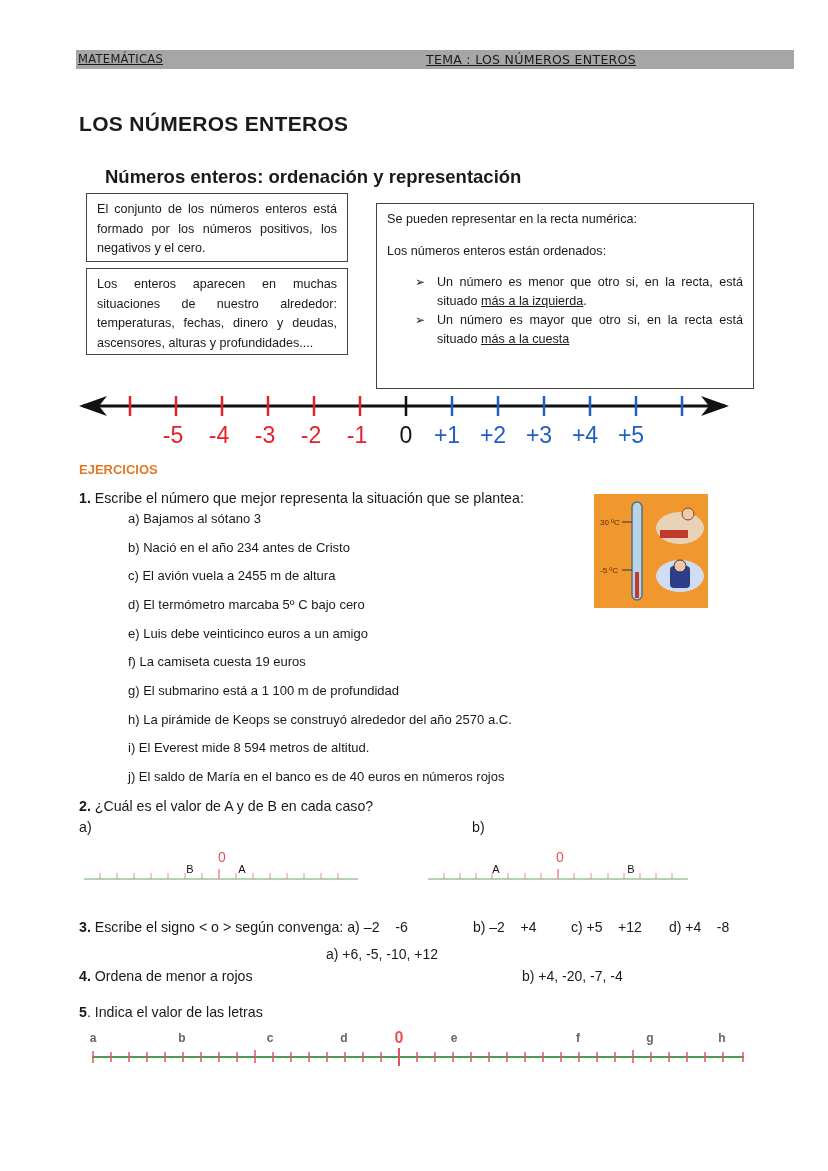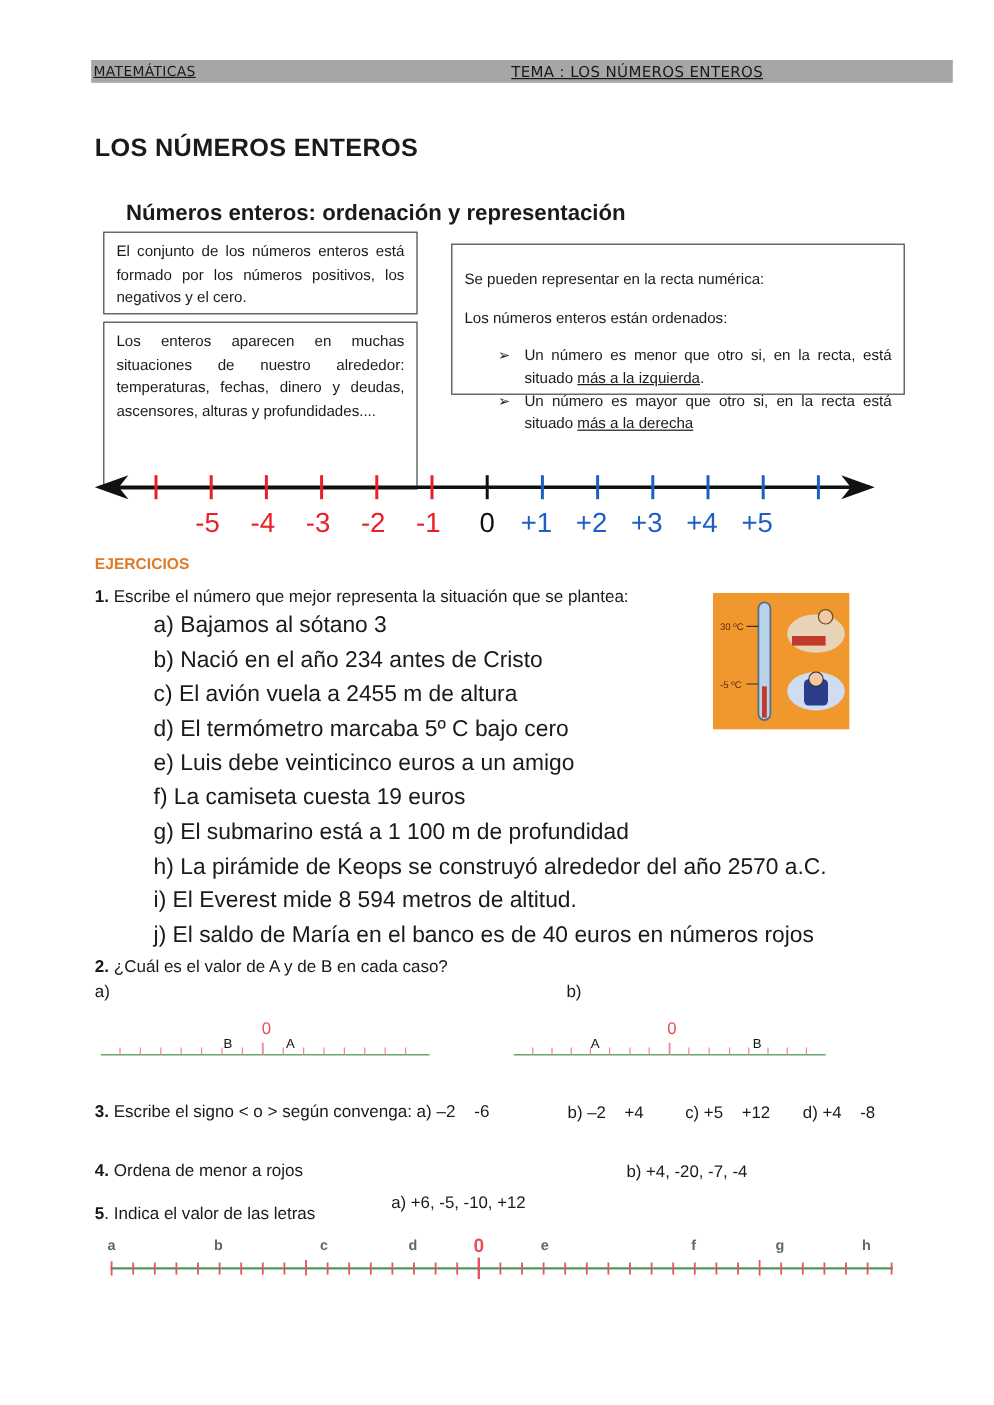--- a/index.html
+++ b/index.html
@@ -16,36 +16,36 @@
 
   .title { position: absolute; left: 79px; top: 112px; font-size: 21px; font-weight: bold; letter-spacing: 0.3px; }
   .subtitle { position: absolute; left: 105px; top: 166px; font-size: 18.5px; font-weight: bold; }
 
   .box {
     position: absolute; border: 1.5px solid #444; background: #fff;
     font-size: 12.6px; line-height: 19.5px; padding: 6px 10px; text-align: justify;
   }
   .box p { margin: 0; }
   .box1 { left: 86px; top: 193px; width: 262px; height: 69px; }
-  .box2 { left: 86px; top: 268px; width: 262px; height: 140px; }
-  .box3 { left: 376px; top: 203px; width: 378px; height: 126px; padding: 20px 10px; }
+  .box2 { left: 86px; top: 268px; width: 262px; height: 87px; }
+  .box3 { left: 376px; top: 203px; width: 378px; height: 186px; padding: 6px 10px; }
   .box3 .line { margin-bottom: 12px; }
   .box3 ul { list-style: none; margin-left: 24px; }
   .box3 li { position: relative; padding-left: 26px; line-height: 19px; }
   .box3 li .arrow { position: absolute; left: 4px; top: 0; font-size: 12px; }
   .u { text-decoration: underline; }
   .b { font-weight: normal; }
 
   .numline { position: absolute; left: 75px; top: 390px; width: 670px; height: 60px; }
 
   .section-label { position: absolute; left: 79px; top: 462px; font-size: 13px; font-weight: bold; color: #e07a26; }
 
   .q { position: absolute; left: 79px; font-size: 14.2px; }
   .q .num { font-weight: bold; }
-  .item { position: absolute; left: 128px; font-size: 19px; }
+  .item { position: absolute; left: 128px; font-size: 13px; }
 
   .thermo { position: absolute; left: 594px; top: 494px; width: 114px; height: 114px; }
 
   .small-line { position: absolute; }
 
   .q3part { position: absolute; font-size: 14px; top: 919px; }
 </style>
 </head>
 <body>
 
@@ -66,21 +66,21 @@
 <div class="box box3">
   <div class="line">Se pueden representar en la recta numérica:</div>
   <div class="line"><span>Los números enteros </span><span class="b">están ordenados</span><span>:</span></div>
   <ul>
     <li>
       <span class="arrow">➢</span>
       <span>Un número es </span><span class="b">menor que otro</span><span> si, en la recta, está situado </span><span class="u">más a la izquierda</span><span>.</span>
     </li>
     <li>
       <span class="arrow">➢</span>
-      <span>Un número es </span><span class="b">mayor que otro</span><span> si, en la recta está situado </span><span class="u">más a la derecha</span>
+      <span>Un número es </span><span class="b">mayor que otro</span><span> si, en la recta está situado </span><span class="u">más a la cuesta</span>
     </li>
   </ul>
 </div>
 
 <svg class="numline" viewBox="0 0 670 60" width="670" height="60">
   <line x1="8" y1="16" x2="650" y2="16" stroke="#111" stroke-width="3"></line>
   <polygon points="4,16 32,6 24,16 32,26" fill="#111"></polygon>
   <polygon points="654,16 626,6 634,16 626,26" fill="#111"></polygon>
   <g stroke="#e8202a" stroke-width="2.5">
     <line x1="55" y1="6" x2="55" y2="26"></line>
@@ -207,21 +207,21 @@
   <span style="white-space:pre">Escribe el signo &lt; o &gt; según convenga: a) –2    -6</span>
 </div>
 <div class="q3part" style="left:473px; white-space:pre">b) –2    +4</div>
 <div class="q3part" style="left:571px; white-space:pre">c) +5    +12</div>
 <div class="q3part" style="left:669px; white-space:pre">d) +4    -8</div>
 
 <div class="q" style="top:968px">
   <span class="num">4.</span>
   <span>Ordena de menor a rojos</span>
 </div>
-<div class="q3part" style="top:994px; left:326px">a) +6, -5, -10, +12</div>
+<div class="q3part" style="top:946px; left:326px">a) +6, -5, -10, +12</div>
 <div class="q3part" style="top:968px; left:522px">b) +4, -20, -7, -4</div>
 
 <div class="q" style="top:1004px">
   <span class="num">5</span><span>. Indica el valor de las letras</span>
 </div>
 
 <svg class="small-line" style="left:84px; top:1026px" width="665" height="40" viewBox="0 0 665 40">
   <line x1="8" y1="31" x2="660" y2="31" stroke="#4e9a5a" stroke-width="2"></line>
   <g stroke="#e8505e" stroke-width="1.5" id="ticks5">
     <line x1="9" y1="25" x2="9" y2="37"></line>

